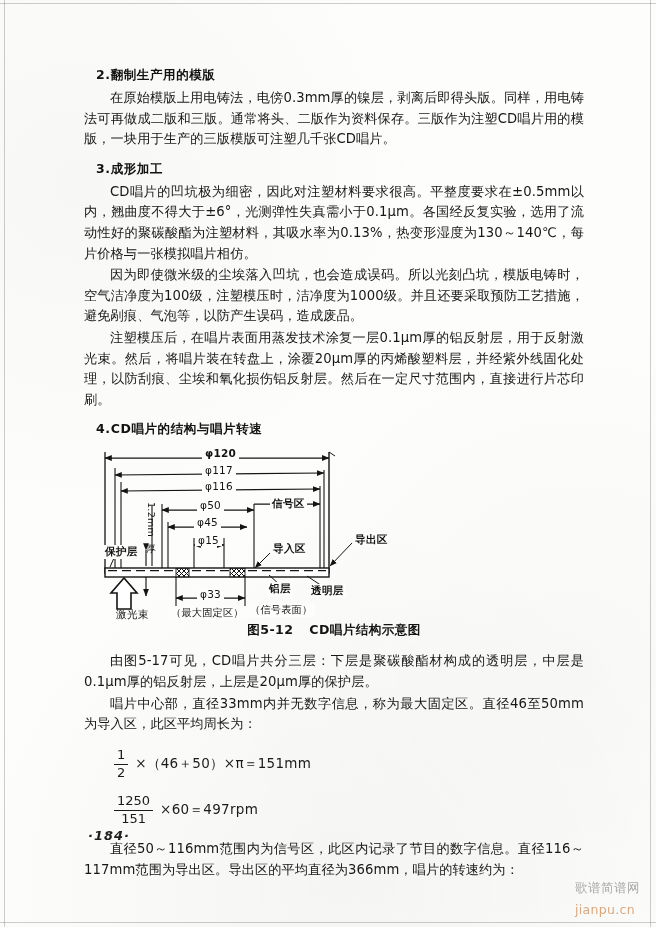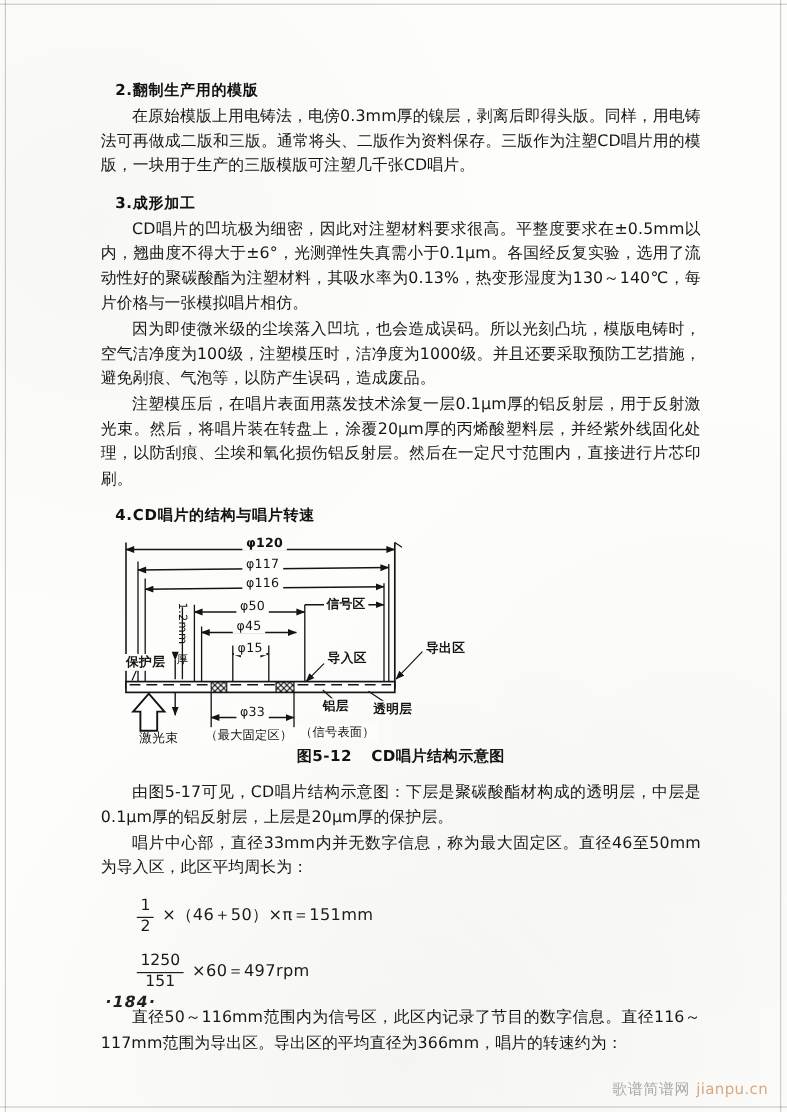--- a/index.html
+++ b/index.html
@@ -100,20 +100,21 @@
 
   
   .watermark {
     position: absolute;
     right: 16px;
     bottom: 10px;
     display: flex;
     align-items: baseline;
     gap: 5px;
     opacity: 0.85;
+    flex-direction: column;
   }
   .wm-cn { font-size: 12.5px; color: #9b9b9b; letter-spacing: 0.5px; }
   .wm-en { font-size: 12.5px; color: #d59a6a; letter-spacing: 0.3px; }
 
   
   .figure {
     position: relative;
     width: 500px;
     height: 205px;
     margin: 8px 0 0 0;
@@ -302,21 +303,21 @@
 
         
         <div class="beam-label" style="left:16px; top:162px;">激光束</div>
       </div>
 
       <div class="fig-caption">
         <span>图5-12</span><span class="cap-gap"></span><span>CD唱片结构示意图</span>
       </div>
     </div>
 
-    <p class="para">由图5-17可见，CD唱片结构示意图：下层是聚碳酸酯材构成的透明层，中层是0.1μm厚的铝反射层，上层是20μm厚的保护层。</p>
+    <p class="para">由图5-17可见，CD唱片共分三层：下层是聚碳酸酯材构成的透明层，中层是0.1μm厚的铝反射层，上层是20μm厚的保护层。</p>
     <p class="para">唱片中心部，直径33mm内并无数字信息，称为最大固定区。直径46至50mm为导入区，此区平均周长为：</p>
 
     <div class="formula">
       <span class="frac">
         <span class="num">1</span>
         <span class="den">2</span>
       </span>
       <span class="rest">×（46＋50）×π＝151mm</span>
     </div>
 

